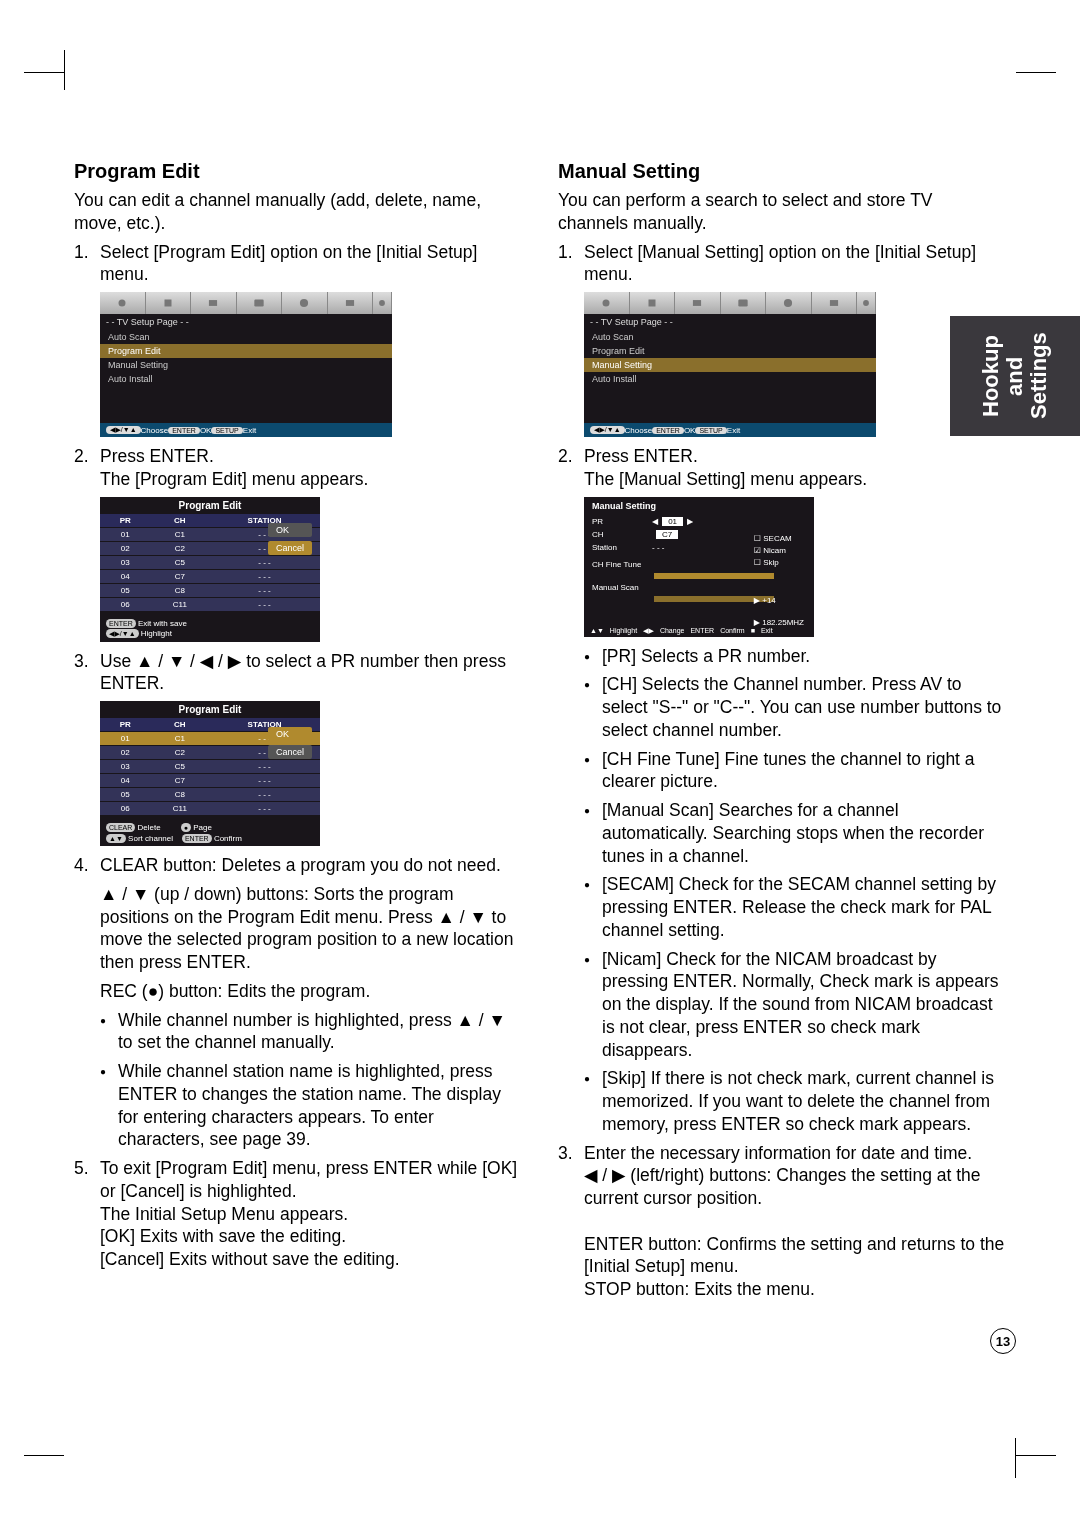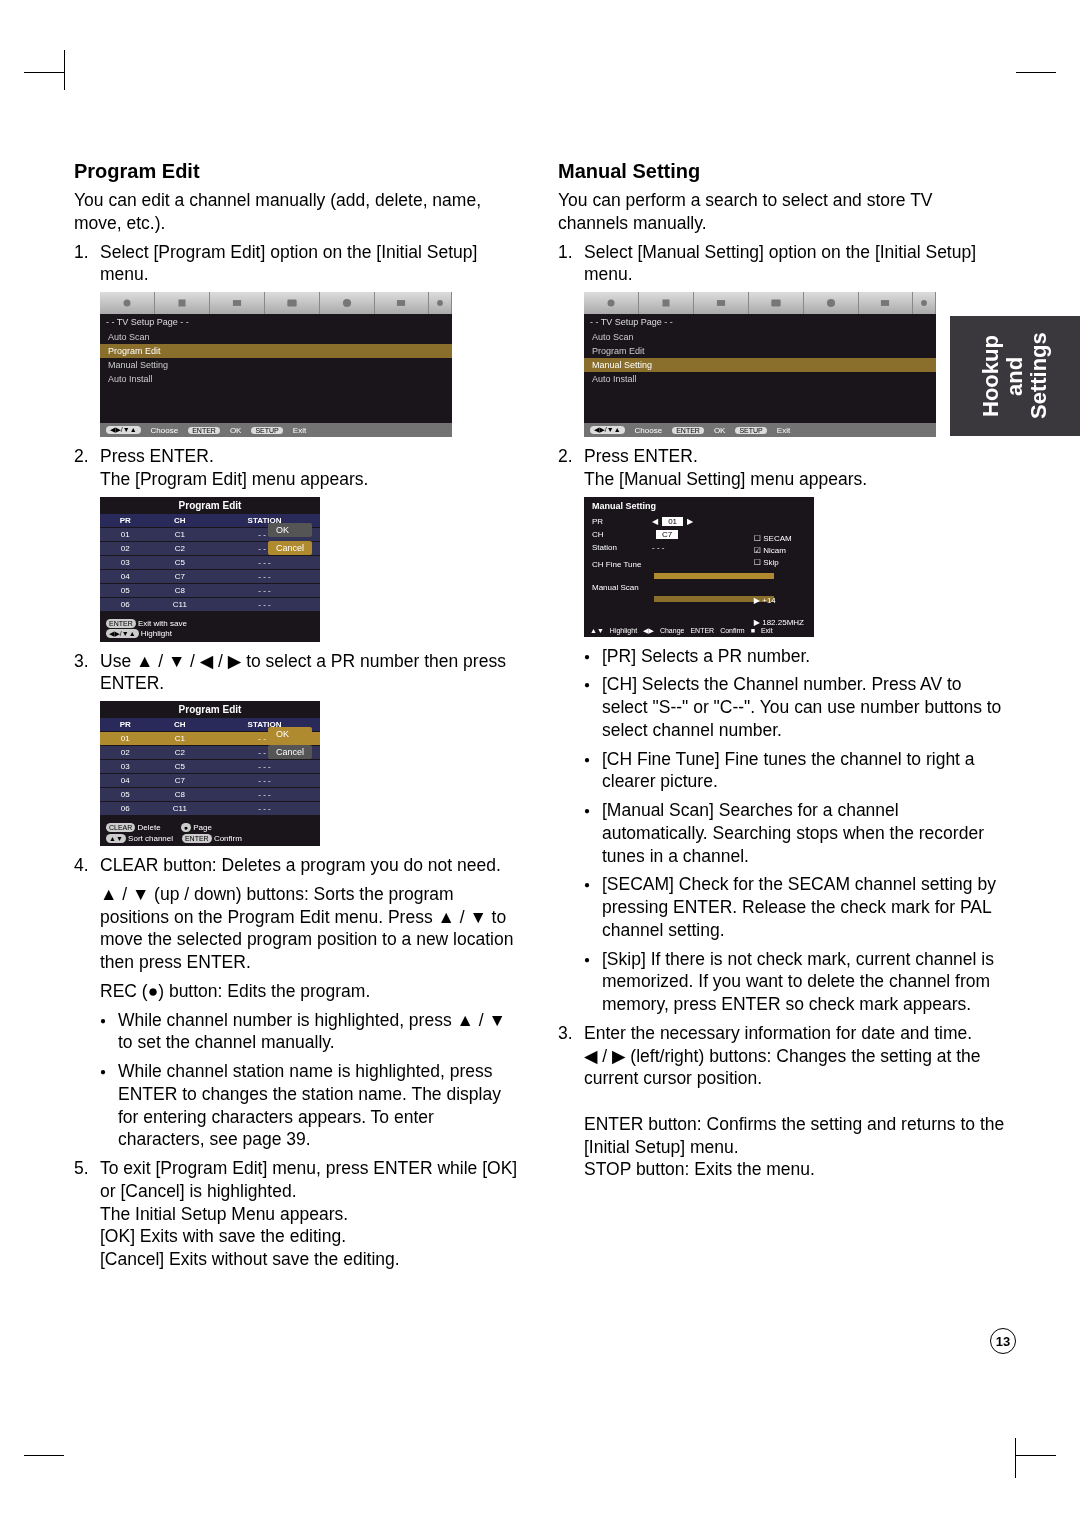--- a/index.html
+++ b/index.html
@@ -34,34 +34,34 @@
   ol > li { position: relative; padding-left: 26px; margin-bottom: 6px; line-height:1.3;}
   ol > li .num { position:absolute; left:0; top:0; }
   ul.bullets { list-style: none; padding-left: 0; }
   ul.bullets > li { position: relative; padding-left: 18px; margin-bottom:6px; line-height:1.3;}
   ul.bullets > li::before { content:"●"; position:absolute; left:0; font-size:10px; top:5px;}
   .indent-block { padding-left: 26px; margin-bottom:6px; line-height:1.3;}
 
   
   .shot {
     background:#19151a;
-    width: 352px;
+    width: 292px;
     margin: 4px 0 8px 26px;
     font-size:9px;
     color:#fff;
     font-family: Verdana, Arial, sans-serif;
   }
   .shot.first { height:145px; position:relative; }
   .shot .iconbar { height:22px; background:linear-gradient(#ddd,#aaa); display:flex; }
   .shot .iconbar div { flex:1; border-right:1px solid #888; display:flex; align-items:center; justify-content:center;}
   .shot .iconbar svg { width:14px; height:14px; }
   .shot .ttl { padding:3px 6px; color:#ddd; font-size:9px;}
   .shot .menuopt { padding:2px 8px; color:#ccc; font-size:9px;}
   .shot .menuopt.hl { background:#8a6f2c; color:#fff; }
-  .shot .bottombar { position:absolute; bottom:0; left:0; right:0; height:14px; background:#737373; display:flex; align-items:center; gap:10px; padding:0 6px; font-size:8px;}
+  .shot .bottombar { position:absolute; bottom:0; left:0; right:0; height:14px; background:#0c4a6e; display:flex; align-items:center; padding:0 6px; font-size:8px;}
   .shot .bottombar .btn { background:#ddd; color:#000; border-radius:6px; padding:0 4px; font-size:7px;}
 
   .shot.table { width:220px; height:145px; position:relative;}
   .shot.table .ptitle { text-align:center; padding:3px 0; font-size:10px; font-weight:bold;}
   .shot.table table { width:100%; font-size:8px; border-collapse:collapse;}
   .shot.table th { background:#2a2a5a; padding:2px 4px; text-align:center;}
   .shot.table td { background:#333358; padding:2px 4px; text-align:center; border-top:1px solid #19151a;}
   .shot.table .sidebtns { position:absolute; right:8px; top:26px; display:flex; flex-direction:column; gap:4px;}
   .shot.table .sidebtns div { background:#555; color:#fff; padding:2px 8px; font-size:9px; border-radius:2px;}
   .shot.table .sidebtns .active { background:#b08a2e;}
@@ -424,20 +424,21 @@
       </div>
     </div>
 
     <div class="indent-block">
       <ul class="bullets">
         <li>[PR] Selects a PR number.</li>
         <li>[CH] Selects the Channel number. Press AV to select "S--" or "C--". You can use number buttons to select channel number.</li>
         <li>[CH Fine Tune] Fine tunes the channel to right a clearer picture.</li>
         <li>[Manual Scan] Searches for a channel automatically. Searching stops when the recorder tunes in a channel.</li>
         <li>[SECAM] Check for the SECAM channel setting by pressing ENTER. Release the check mark for PAL channel setting.</li>
+        <li>[Nicam] Check for the NICAM broadcast by pressing ENTER. Normally, Check mark is appears on the display. If the sound from NICAM broadcast is not clear, press ENTER so check mark disappears.</li>
         <li>[Skip] If there is not check mark, current channel is memorized. If you want to delete the channel from memory, press ENTER so check mark appears.</li>
       </ul>
     </div>
 
     <ol>
       <li><span class="num">3.</span>
         <span>Enter the necessary information for date and time.</span><br>
         <span>◀ / ▶ (left/right) buttons: Changes the setting at the current cursor position.</span><br>
         <br>
         <span>ENTER button: Confirms the setting and returns to the [Initial Setup] menu.</span><br>

